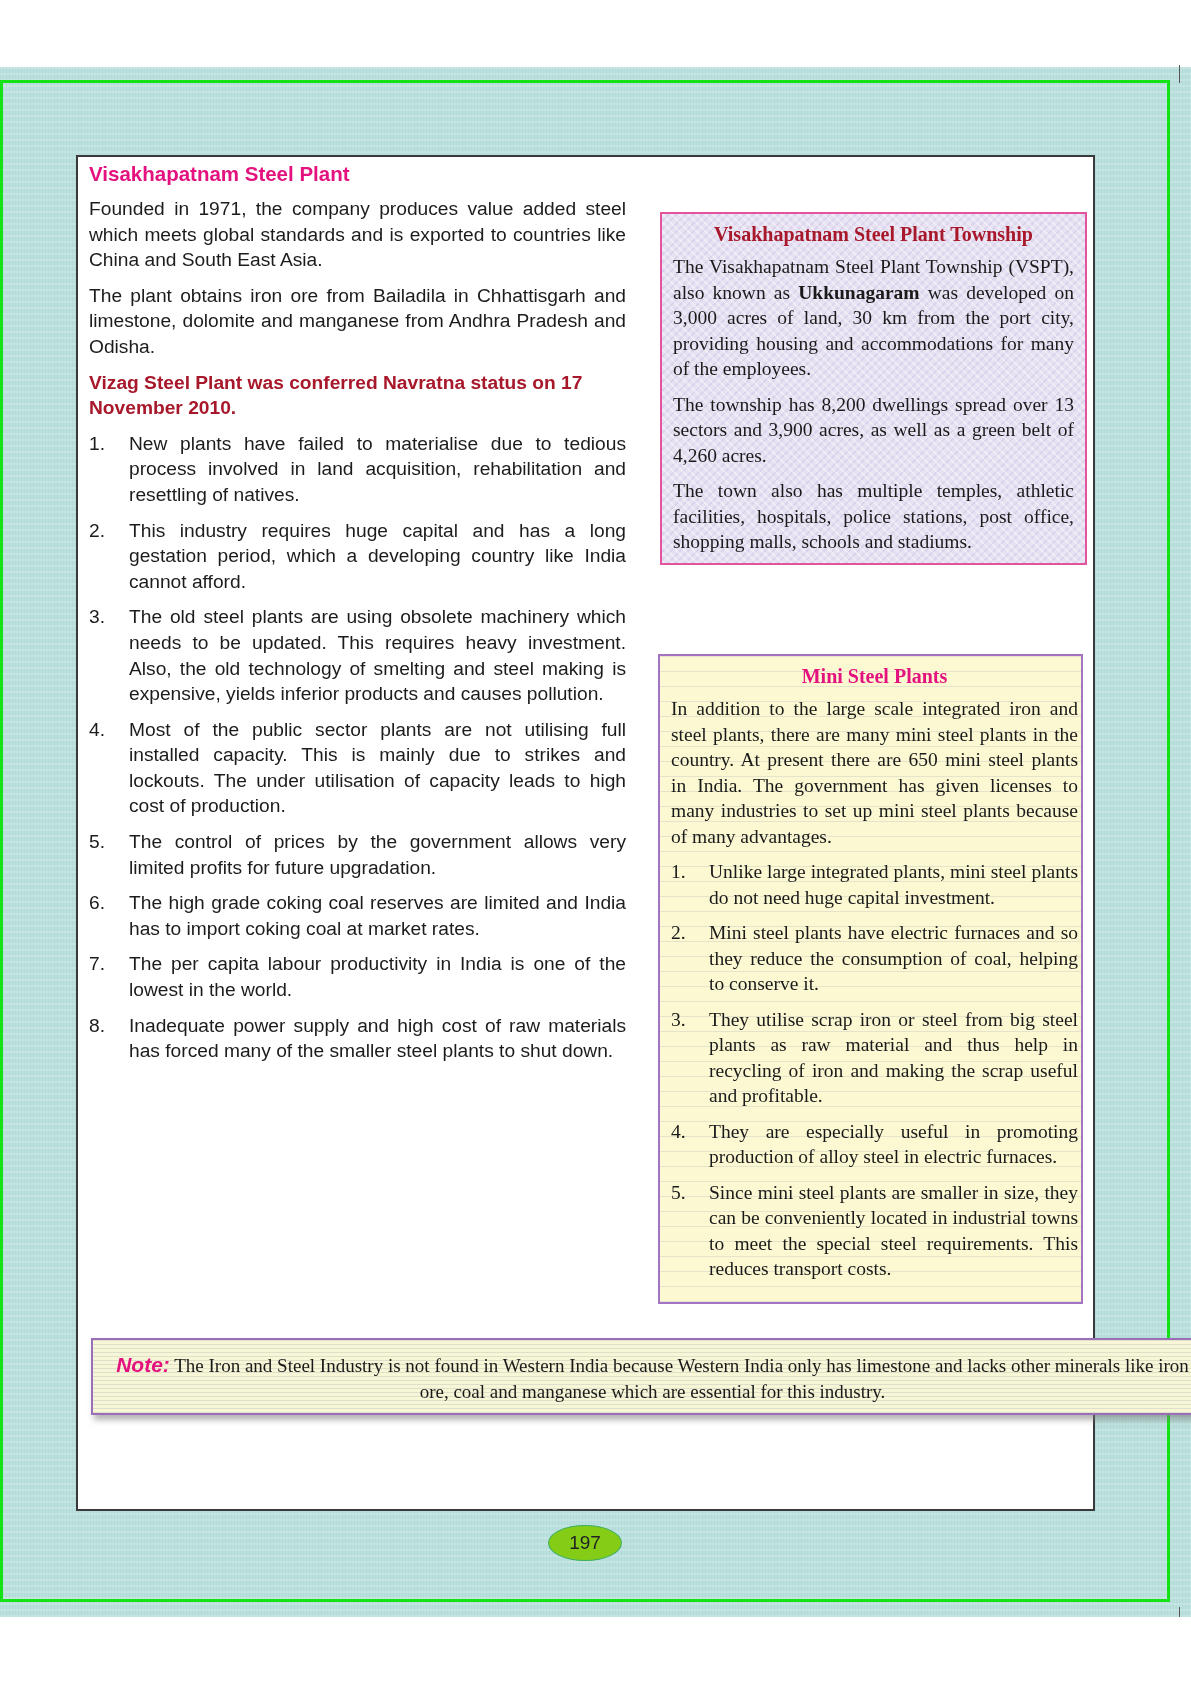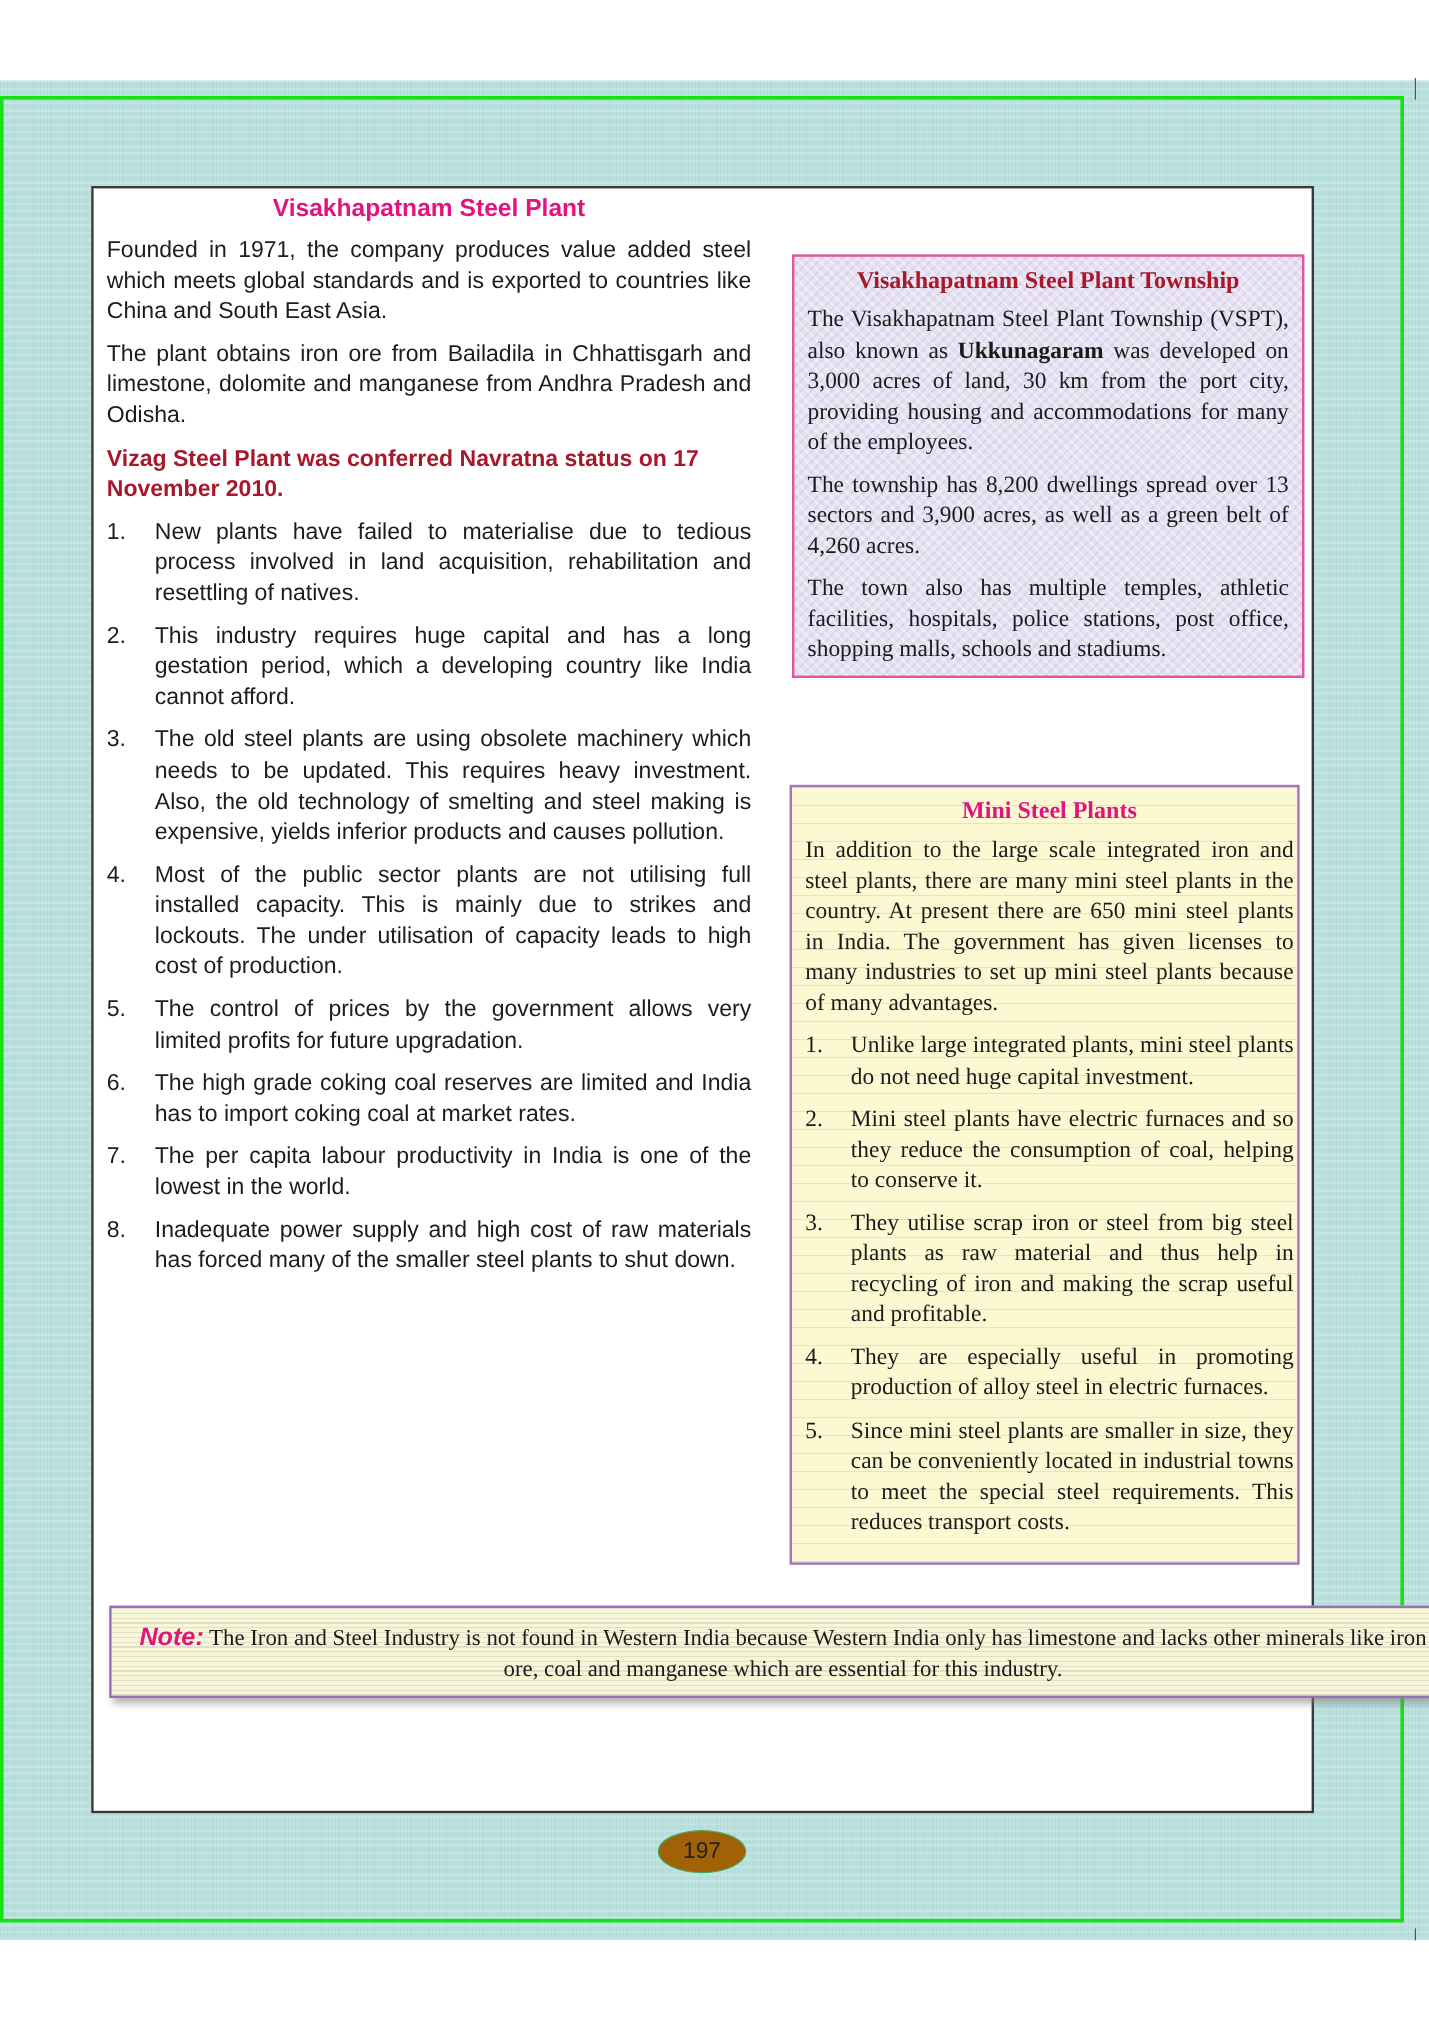--- a/index.html
+++ b/index.html
@@ -30,21 +30,20 @@
       background: #ffffff; border: 2px solid #3a3a3a; box-sizing: border-box;
     }
     .left-col {
       position: absolute; left: 89px; top: 160px; width: 537px;
       font-size: 19.2px; line-height: 25.6px; color: #1c1c1c;
     }
     .left-col p { margin: 0 0 10px 0; text-align: justify; }
     .h-magenta {
       font-weight: bold; color: #e4127f; font-size: 20.5px; line-height: 28px;
       margin: 0 0 8px 0;
-      text-align: center;
     }
     .h-red {
       font-weight: bold; color: #a8182b; font-size: 20.5px; line-height: 28px;
       margin: 4px 0 8px 0;
     }
     .highlight-red {
       font-weight: bold; color: #a8182b; text-align: left !important;
     }
     .left-list { margin: 0; padding: 0; list-style: none; }
     .left-list li {
@@ -98,21 +97,21 @@
       font-family: "Liberation Serif", serif; font-size: 19px; line-height: 25.5px; color: #1a1a1a; text-align: center;
     }
     .note-label {
       color: #e4127f; font-style: italic; font-weight: bold;
       font-family: "Liberation Sans", sans-serif; font-size: 21px;
     }
 
     .page-number {
       position: absolute; left: 548px; top: 1525px; width: 74px; height: 36px;
       border: 1.5px solid #3fae61; border-radius: 50%;
-      background: #a16207; box-sizing: border-box;
+      background: #84cc16; box-sizing: border-box;
       text-align: center; font-size: 19px; line-height: 33px; color: #222;
     }
     .footer-clip {
       position: absolute; left: 0; top: 1617px; width: 1191px; height: 67px; background: #ffffff;
     }
   </style>
 </head>
 <body>
 
 <div class="page-bg"></div>

